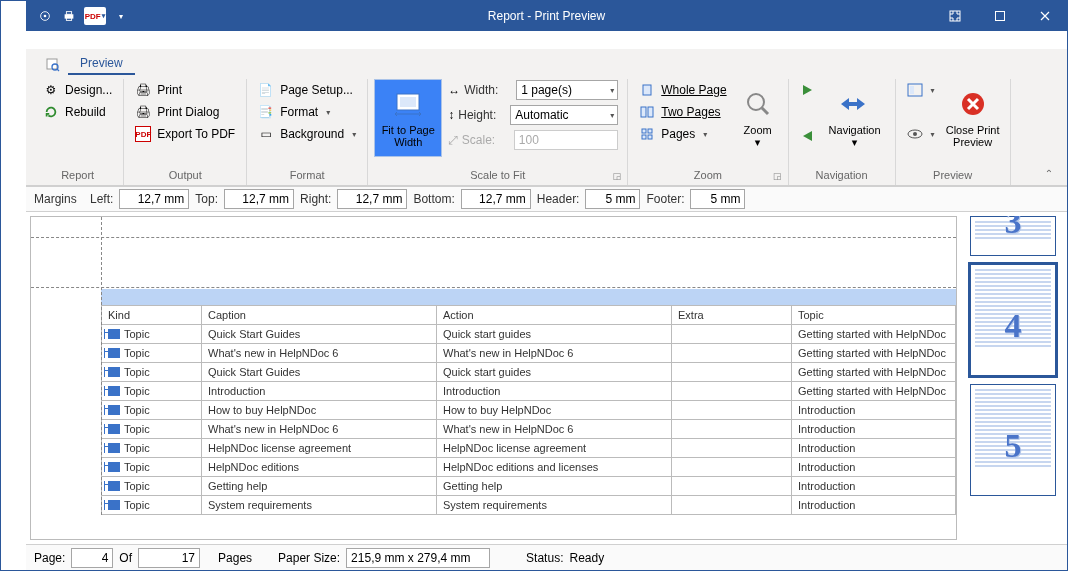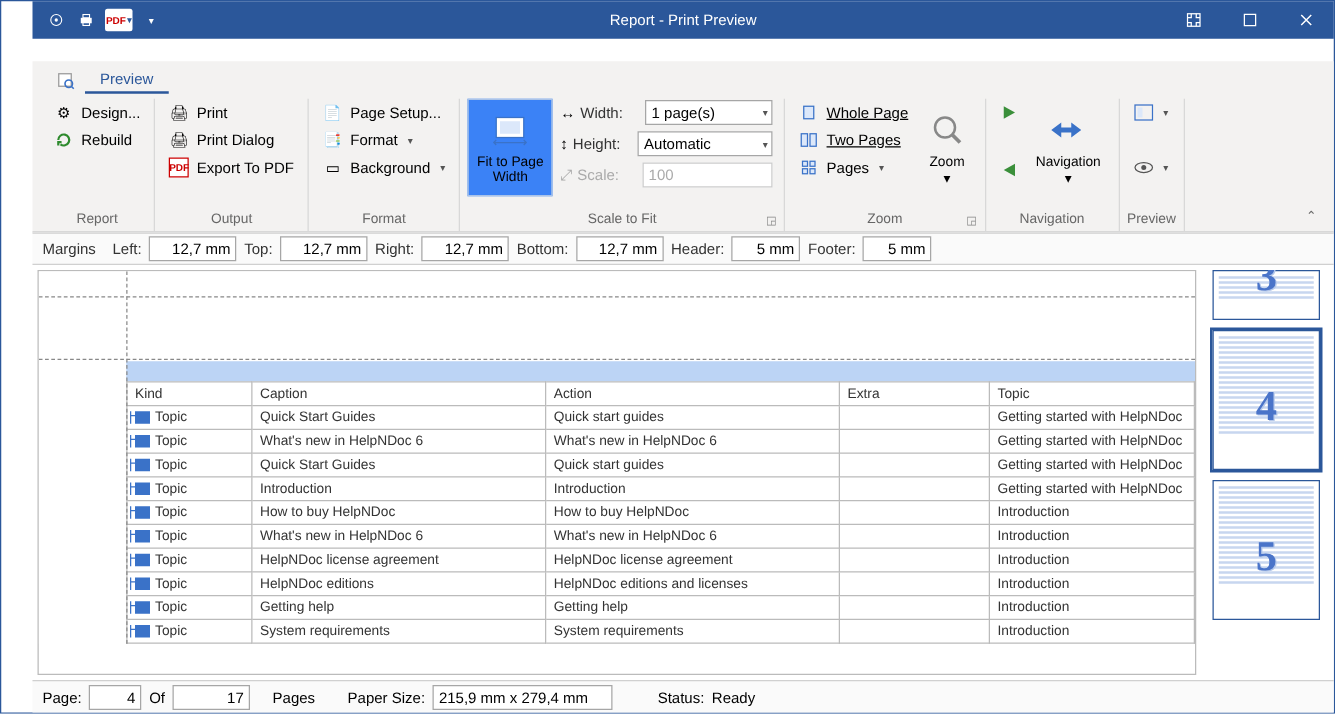--- a/index.html
+++ b/index.html
@@ -313,20 +313,29 @@
             <div class="btn-s">
                 <span class="ico">
                   <svg width="16" height="12">
                     <ellipse cx="8" cy="6" rx="7" ry="4" fill="none" stroke="#555"></ellipse>
                     <circle cx="8" cy="6" r="2" fill="#555"></circle>
                   </svg>
                 </span>
                 <span class="drop">▾</span>
               </div>
           </div>
+          <div class="btn-v" style="width:62px">
+            <span class="ico">
+                <svg width="28" height="28">
+                  <circle cx="14" cy="14" r="11" fill="#d93025"></circle>
+                  <path d="M9 9l10 10M19 9L9 19" stroke="#fff" stroke-width="3"></path>
+                </svg>
+              </span>
+            <span>Close Print Preview</span>
+          </div>
         </div>
         <div class="group-label">Preview</div>
       </div>
 
       <div class="collapse-rib">⌃</div>
     </div>
   </div>
 
   <div class="margins-bar">
     <span class="mlabel" style="width:50px">Margins</span>

